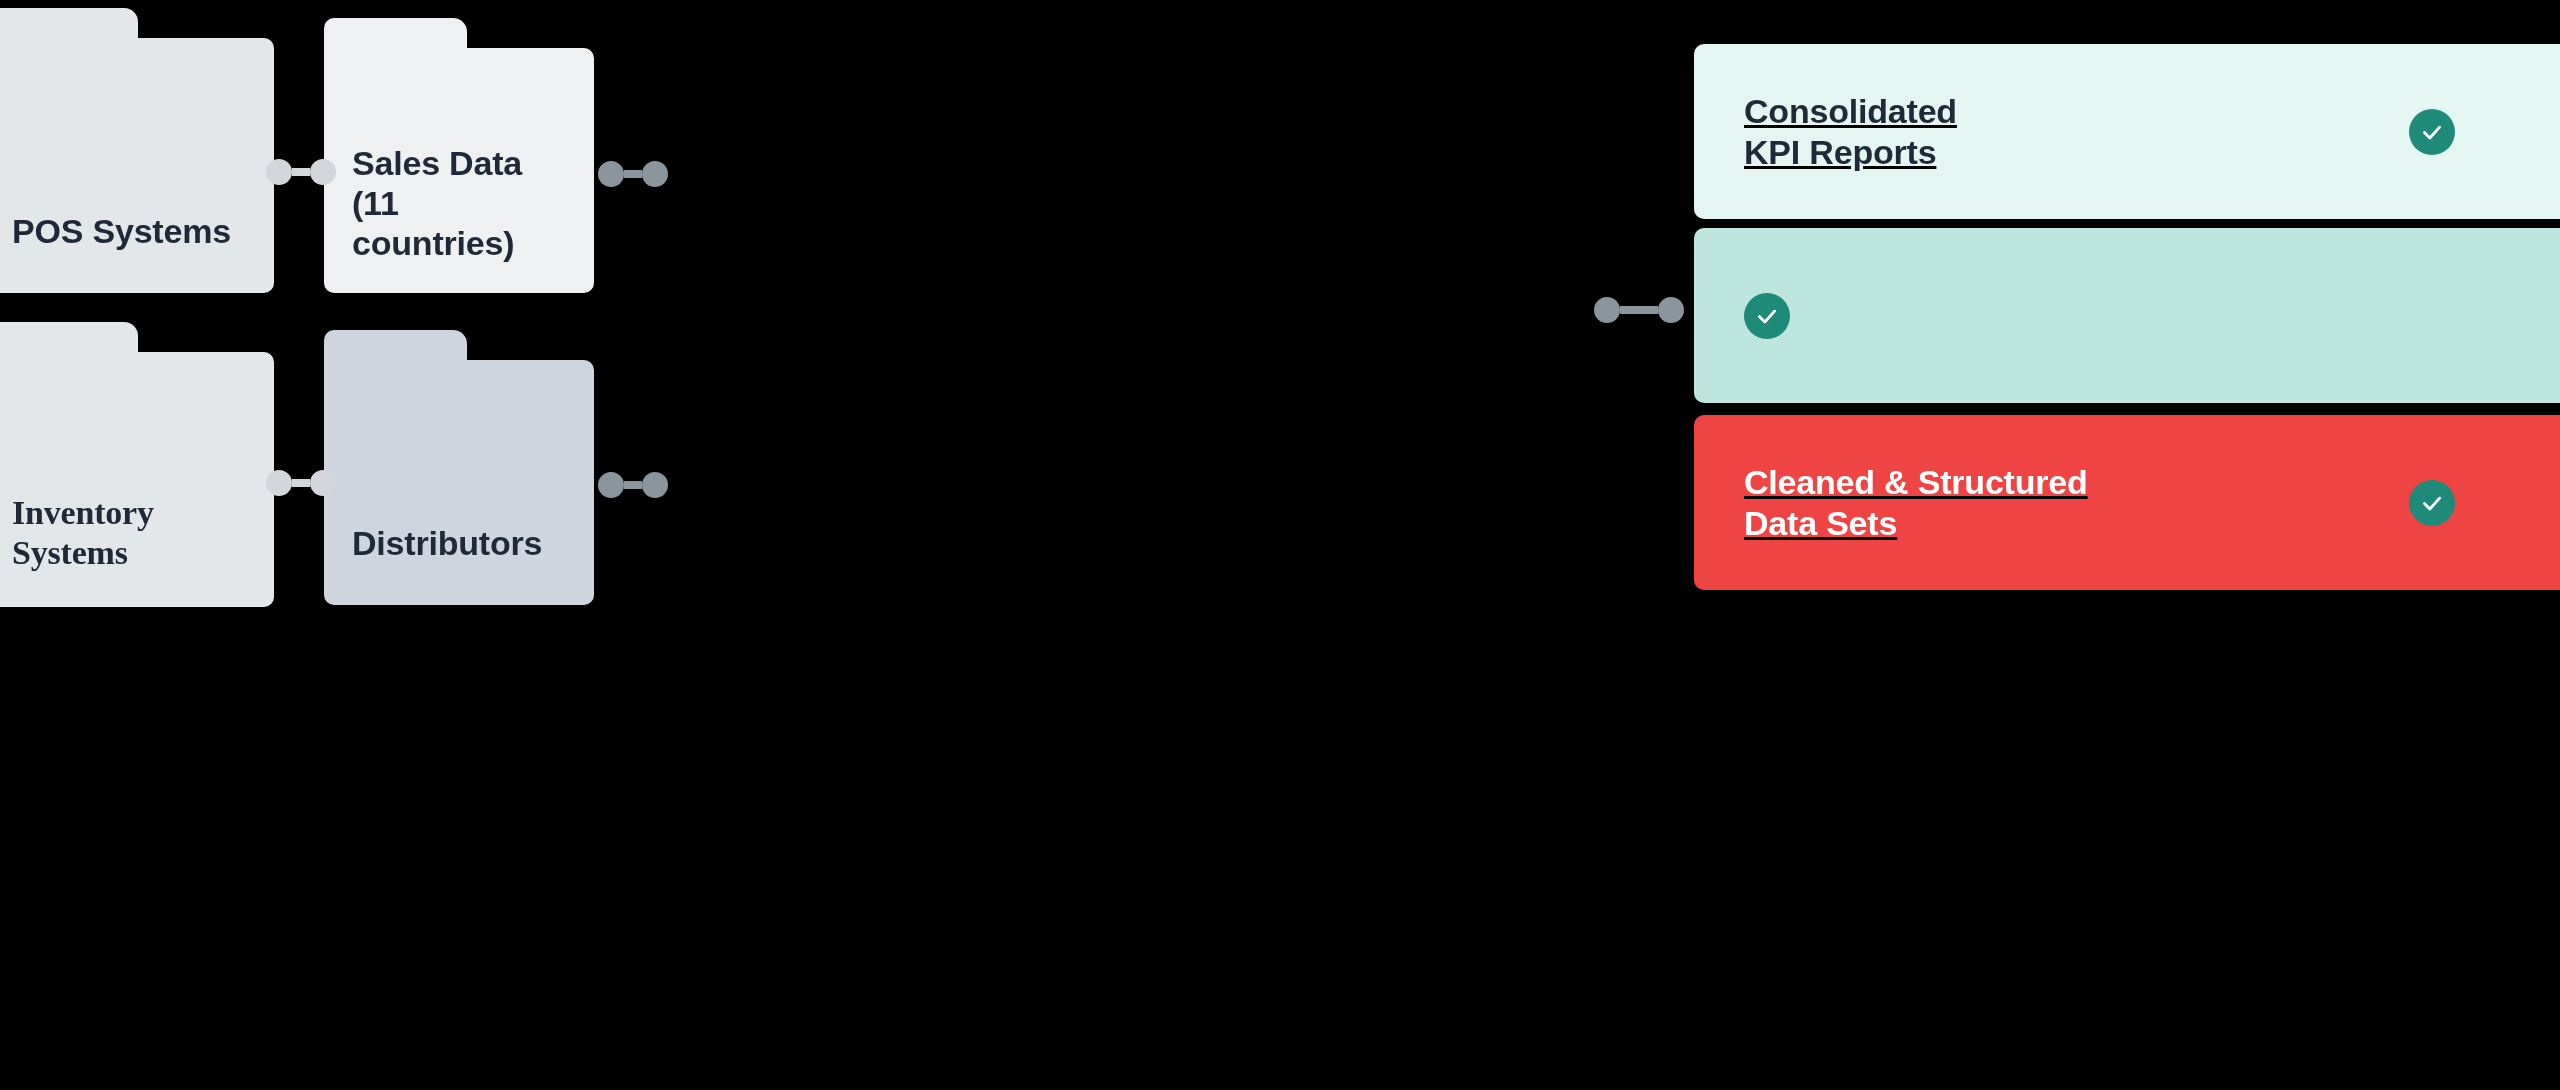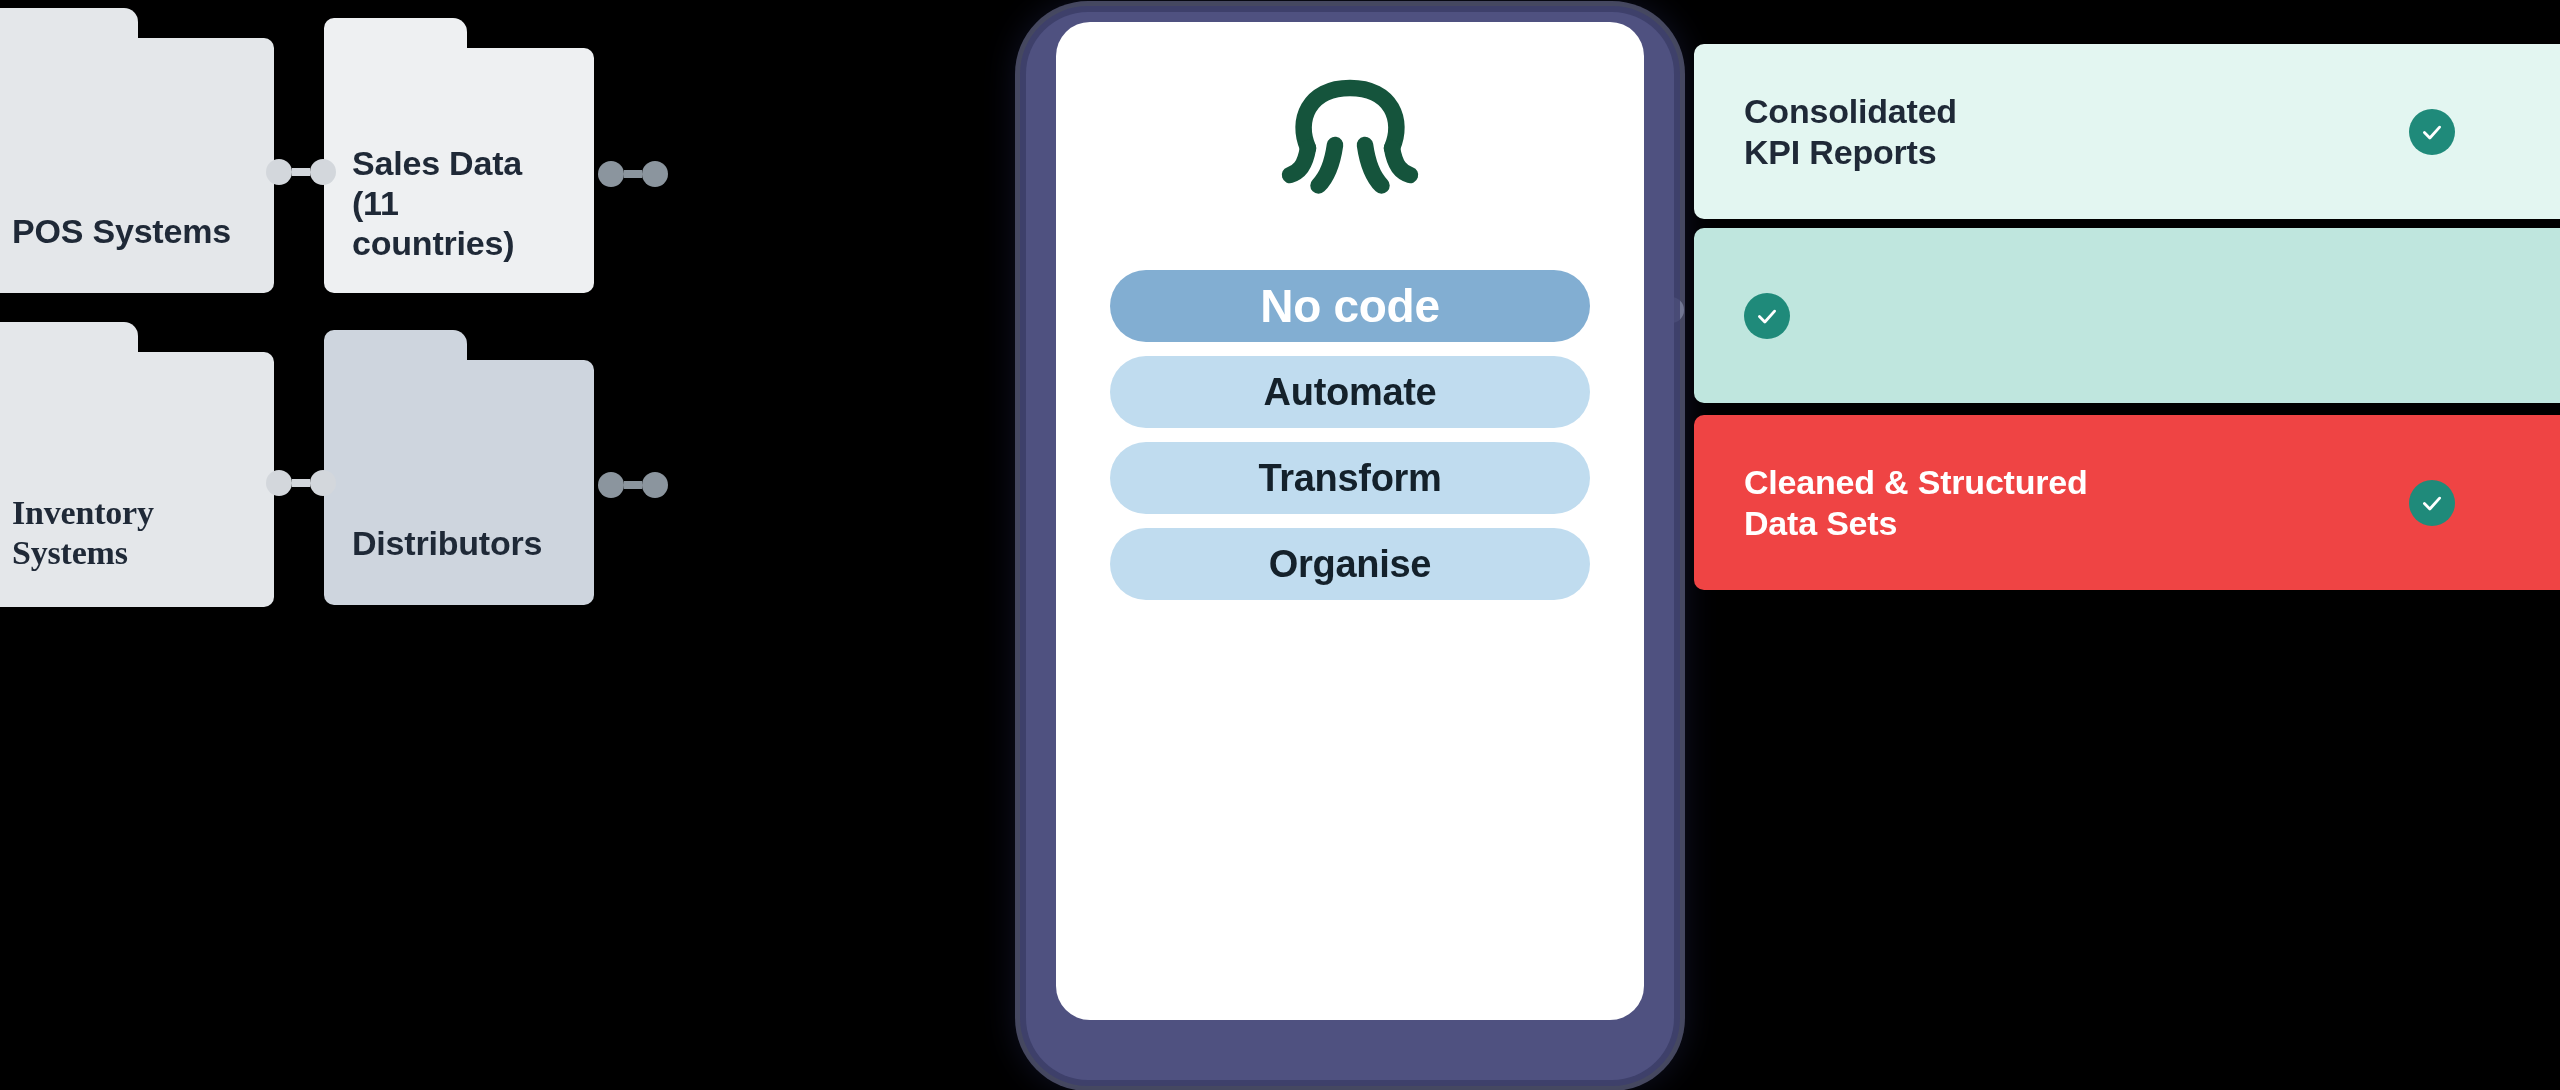--- a/index.html
+++ b/index.html
@@ -151,20 +151,21 @@
   
   .outcard {
     position: absolute;
     left: 1694px;
     width: 866px;
     display: flex;
     align-items: center;
     border-radius: 10px 0 0 10px;
     box-sizing: border-box;
     padding: 0 105px 0 50px;
+    text-decoration: underline;
   }
   .outcard .out-label {
     font-size: 34px;
     font-weight: 700;
     line-height: 1.18;
     letter-spacing: -0.2px;
     flex: 1 1 auto;
   }
   .check-badge {
     flex: 0 0 auto;
@@ -239,45 +240,20 @@
     <span class="bar"></span>
     <span class="knob"></span>
   </div>
 
   <div class="connector dark" style="left:1594px; top:297px; width:90px;">
     <span class="knob"></span>
     <span class="bar"></span>
     <span class="knob"></span>
   </div>
 
-  <div id="hub">
-    <div id="hub-frame"></div>
-    <div id="hub-screen">
-
-      <div id="hub-logo">
-        <svg width="150" height="150" viewBox="0 0 100 100" aria-hidden="true">
-          <g fill="none" stroke="#15543c" stroke-width="11" stroke-linecap="round">
-            <path d="M22 64 C14 46,22 24,50 24 C78 24,86 46,78 64"></path>
-            <path d="M22 64 C20 76,16 80,10 82"></path>
-            <path d="M78 64 C80 76,84 80,90 82"></path>
-            <path d="M40 62 C38 76,34 84,29 89"></path>
-            <path d="M60 62 C62 76,66 84,71 89"></path>
-          </g>
-        </svg>
-      </div>
-
-      <div id="hub-buttons">
-        <div class="hub-btn primary">No code</div>
-        <div class="hub-btn ghost">Automate</div>
-        <div class="hub-btn ghost">Transform</div>
-        <div class="hub-btn ghost">Organise</div>
-      </div>
-
-    </div>
-  </div>
 
   <div class="outcard" style="top:44px; height:175px; background:#e3f6f1;">
     <div class="out-label" style="white-space:pre-line; color:#1f2937;">Consolidated
 KPI Reports</div>
     <div class="check-badge">
       <svg width="26" height="26" viewBox="0 0 24 24" aria-hidden="true">
         <path d="M5 12.5 L10 17.5 L19 7.5" fill="none" stroke="#ffffff" stroke-width="2.6" stroke-linecap="round" stroke-linejoin="round"></path>
       </svg>
     </div>
   </div>

